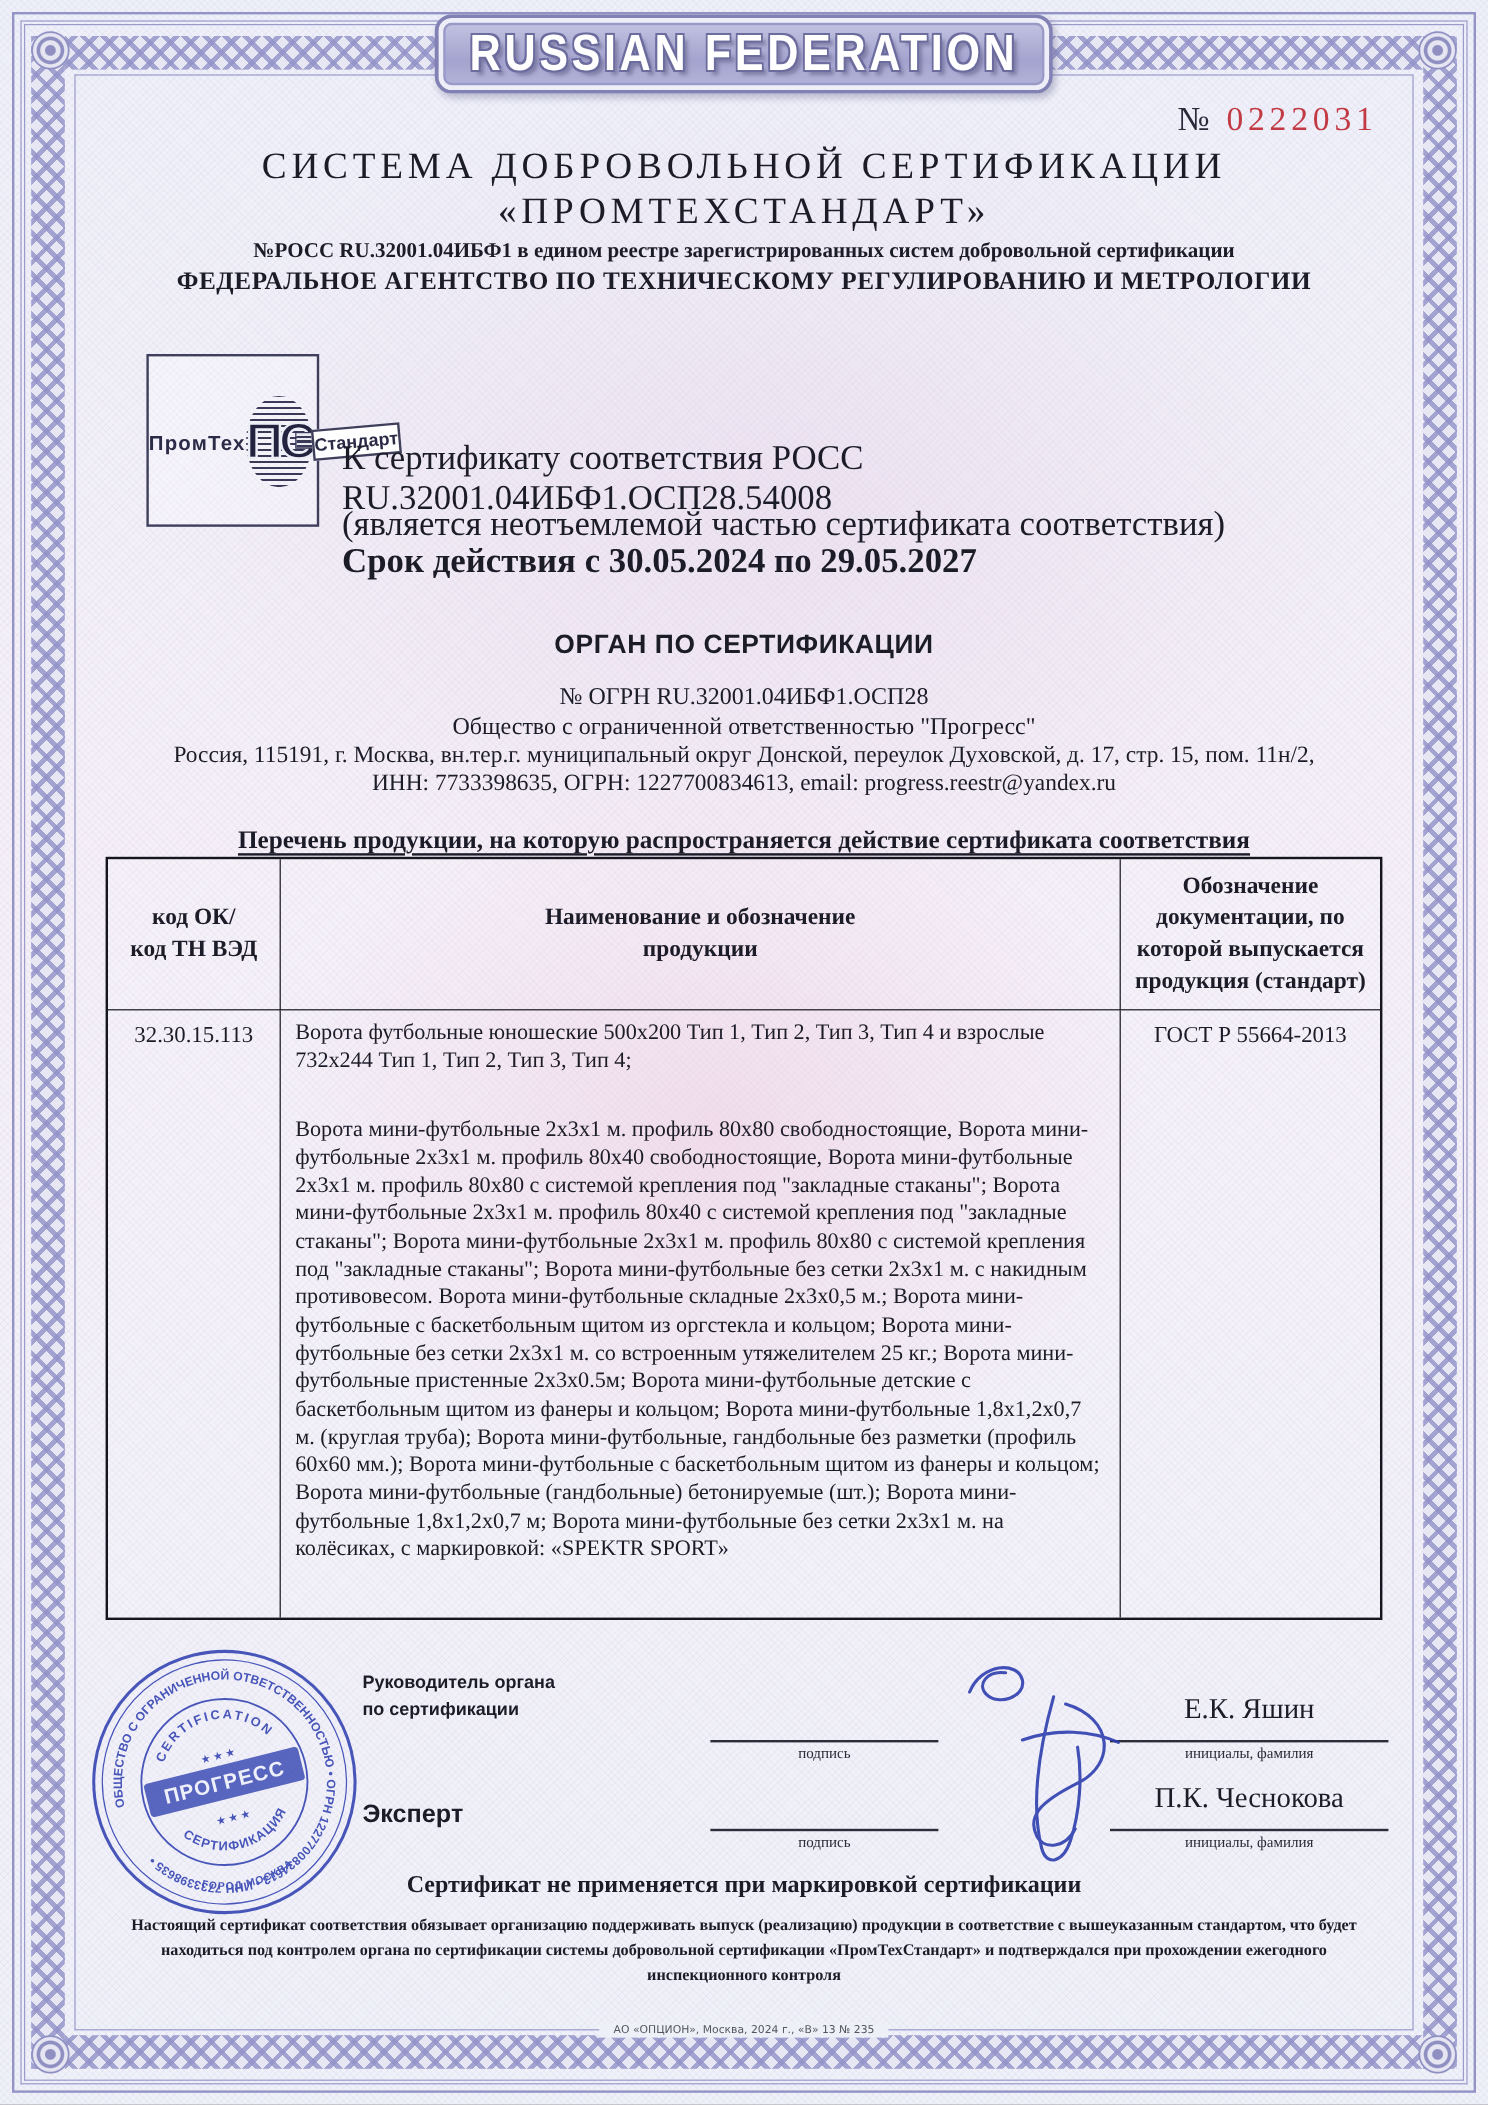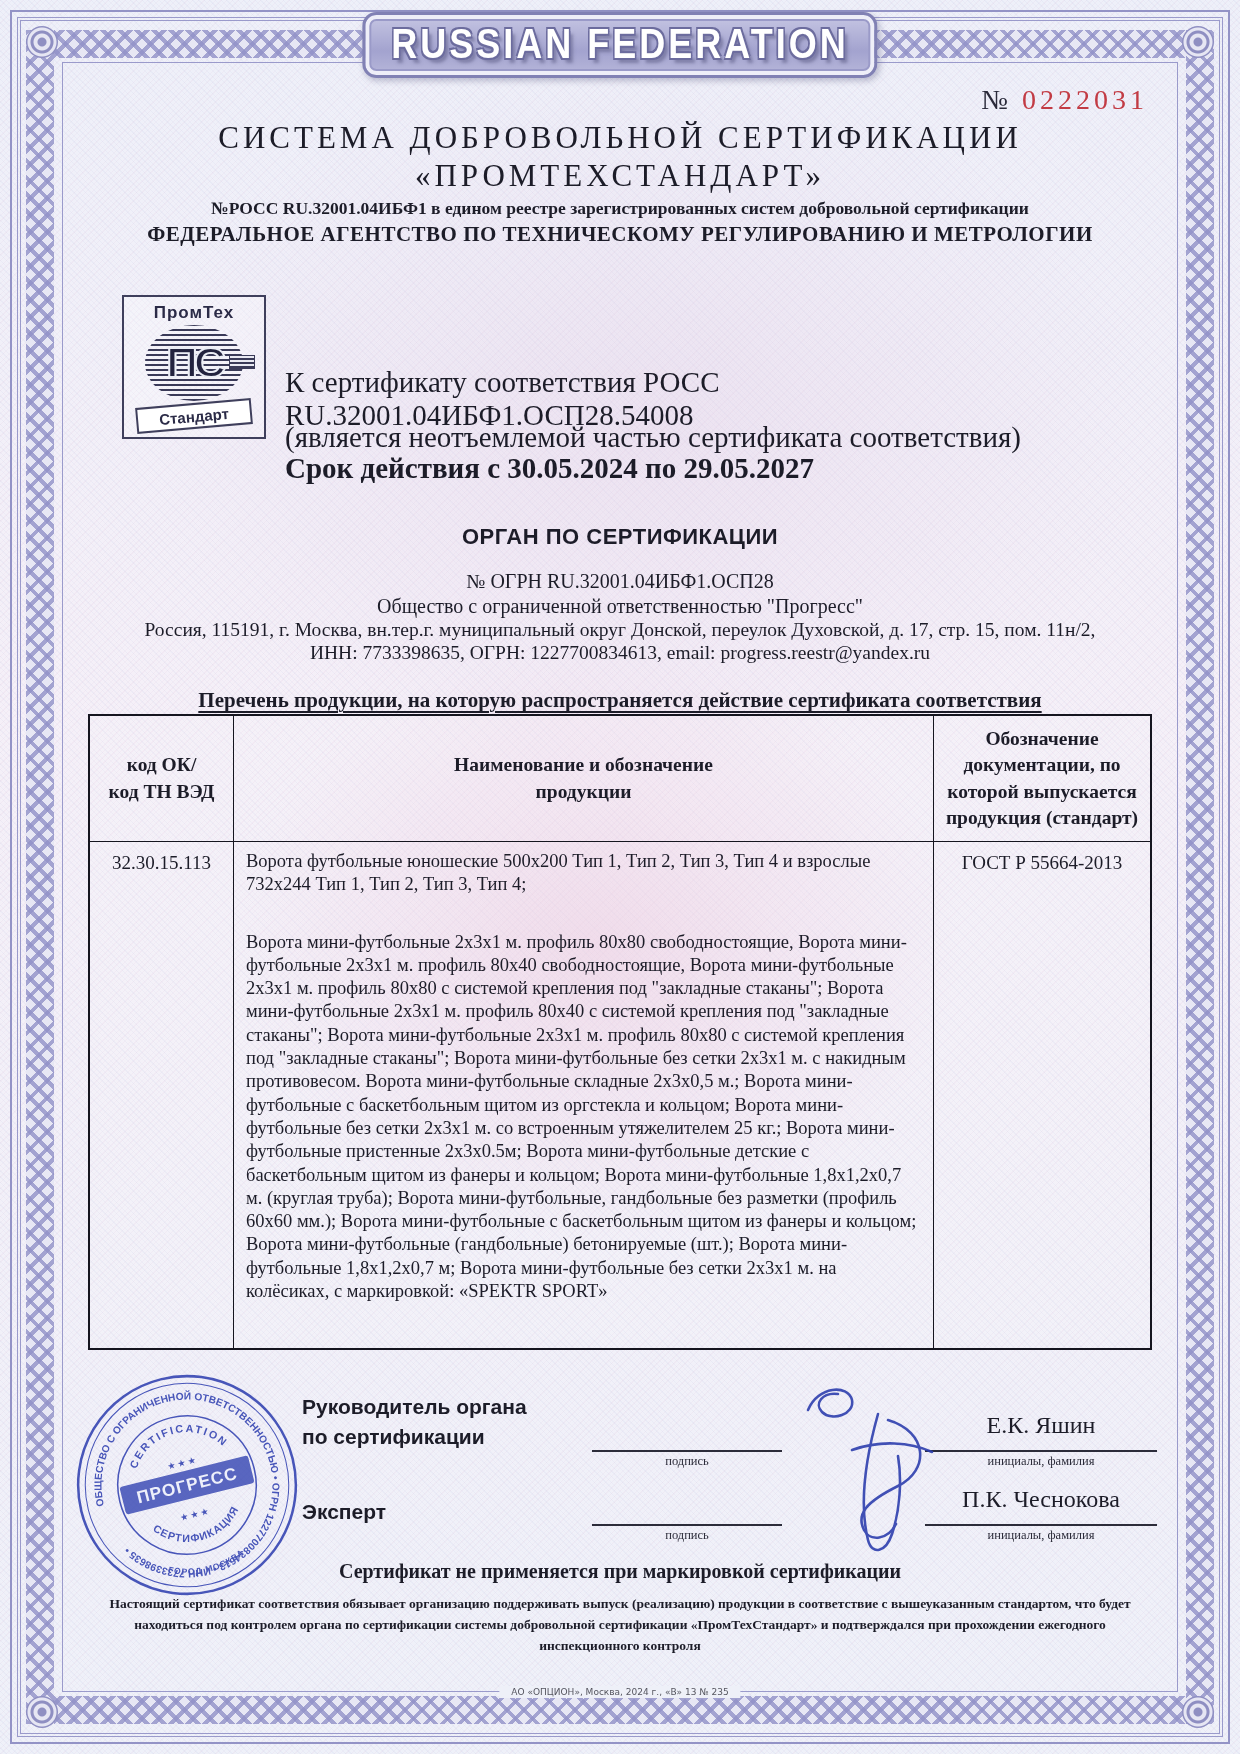--- a/index.html
+++ b/index.html
@@ -45,21 +45,21 @@
 
   .centered{position:absolute;left:70px;right:70px;text-align:center;}
   .system1{top:120px;font-size:31px;letter-spacing:4px;}
   .system2{top:158px;font-size:31px;letter-spacing:4px;}
   .registry{top:198px;font-size:17.5px;font-weight:bold;}
   .agency{top:222px;font-size:21px;font-weight:bold;letter-spacing:.5px;}
   .annex{top:276px;font-family:"Liberation Sans",sans-serif;font-weight:bold;font-size:31px;letter-spacing:.5px;}
 
   
   .logo{position:absolute;left:122px;top:295px;width:140px;height:140px;border:2.5px solid #3f3f5c;
-    display:flex;flex-direction:column;align-items:center;background:rgba(255,255,255,.25);}
+    display:flex;flex-direction:row;align-items:center;background:rgba(255,255,255,.25);}
   .logo-arc{margin-top:6px;font-family:"Liberation Sans",sans-serif;font-weight:bold;font-size:17px;
     letter-spacing:1px;color:#2b2b47;}
   .logo-emblem{position:relative;margin-top:2px;width:98px;height:76px;border-radius:50%;
     background:repeating-linear-gradient(0deg,#3a3a58 0 2px,rgba(255,255,255,.15) 2px 5px);
     display:flex;align-items:center;justify-content:center;}
   .logo-tab{position:absolute;right:-12px;top:30px;width:24px;height:12px;
     background:repeating-linear-gradient(0deg,#3a3a58 0 2px,#e9e9f2 2px 4px);border:1px solid #3a3a58;}
   .logo-monogram{font-family:"Liberation Sans",sans-serif;font-weight:bold;font-size:44px;
     letter-spacing:-4px;color:#23233f;-webkit-text-stroke:2px #eceef6;transform:scaleY(.95);}
   .logo-ribbon{margin-top:2px;width:112px;height:22px;background:#ffffff;border:2px solid #3f3f5c;
@@ -88,21 +88,21 @@
   .cell.body-row{border-bottom:none;}
   .th{display:flex;align-items:center;justify-content:center;text-align:center;font-weight:bold;
     font-size:19.5px;line-height:1.35;white-space:pre-line;padding:4px 10px;}
   .code-cell{text-align:center;padding-top:10px;font-size:19px;}
   .name-cell{padding:8px 12px;font-size:18.5px;line-height:1.26;}
   .name-par2{margin-top:34px;}
   .doc-cell{text-align:center;padding-top:10px;font-size:19px;}
 
   
   .role-head{position:absolute;left:302px;top:1392px;width:280px;font-family:"Liberation Sans",sans-serif;
-    font-weight:bold;font-size:21px;line-height:1.45;white-space:pre-line;}
+    font-weight:bold;font-size:15px;line-height:1.45;white-space:pre-line;}
   .role-expert{position:absolute;left:302px;top:1500px;width:280px;font-family:"Liberation Sans",sans-serif;
     font-weight:bold;font-size:21px;}
   .rule{position:absolute;border-top:2px solid #2c2c3a;text-align:center;}
   .rule .cap{display:block;font-size:12.5px;color:#2c2c3a;padding-top:2px;}
   .rule-sign1{left:592px;top:1450px;width:190px;}
   .rule-name1{left:925px;top:1450px;width:232px;}
   .rule-sign2{left:592px;top:1524px;width:190px;}
   .rule-name2{left:925px;top:1524px;width:232px;}
   .sig-name{position:absolute;left:925px;width:232px;text-align:center;font-size:24px;}
   .sig-name-head{top:1412px;}

